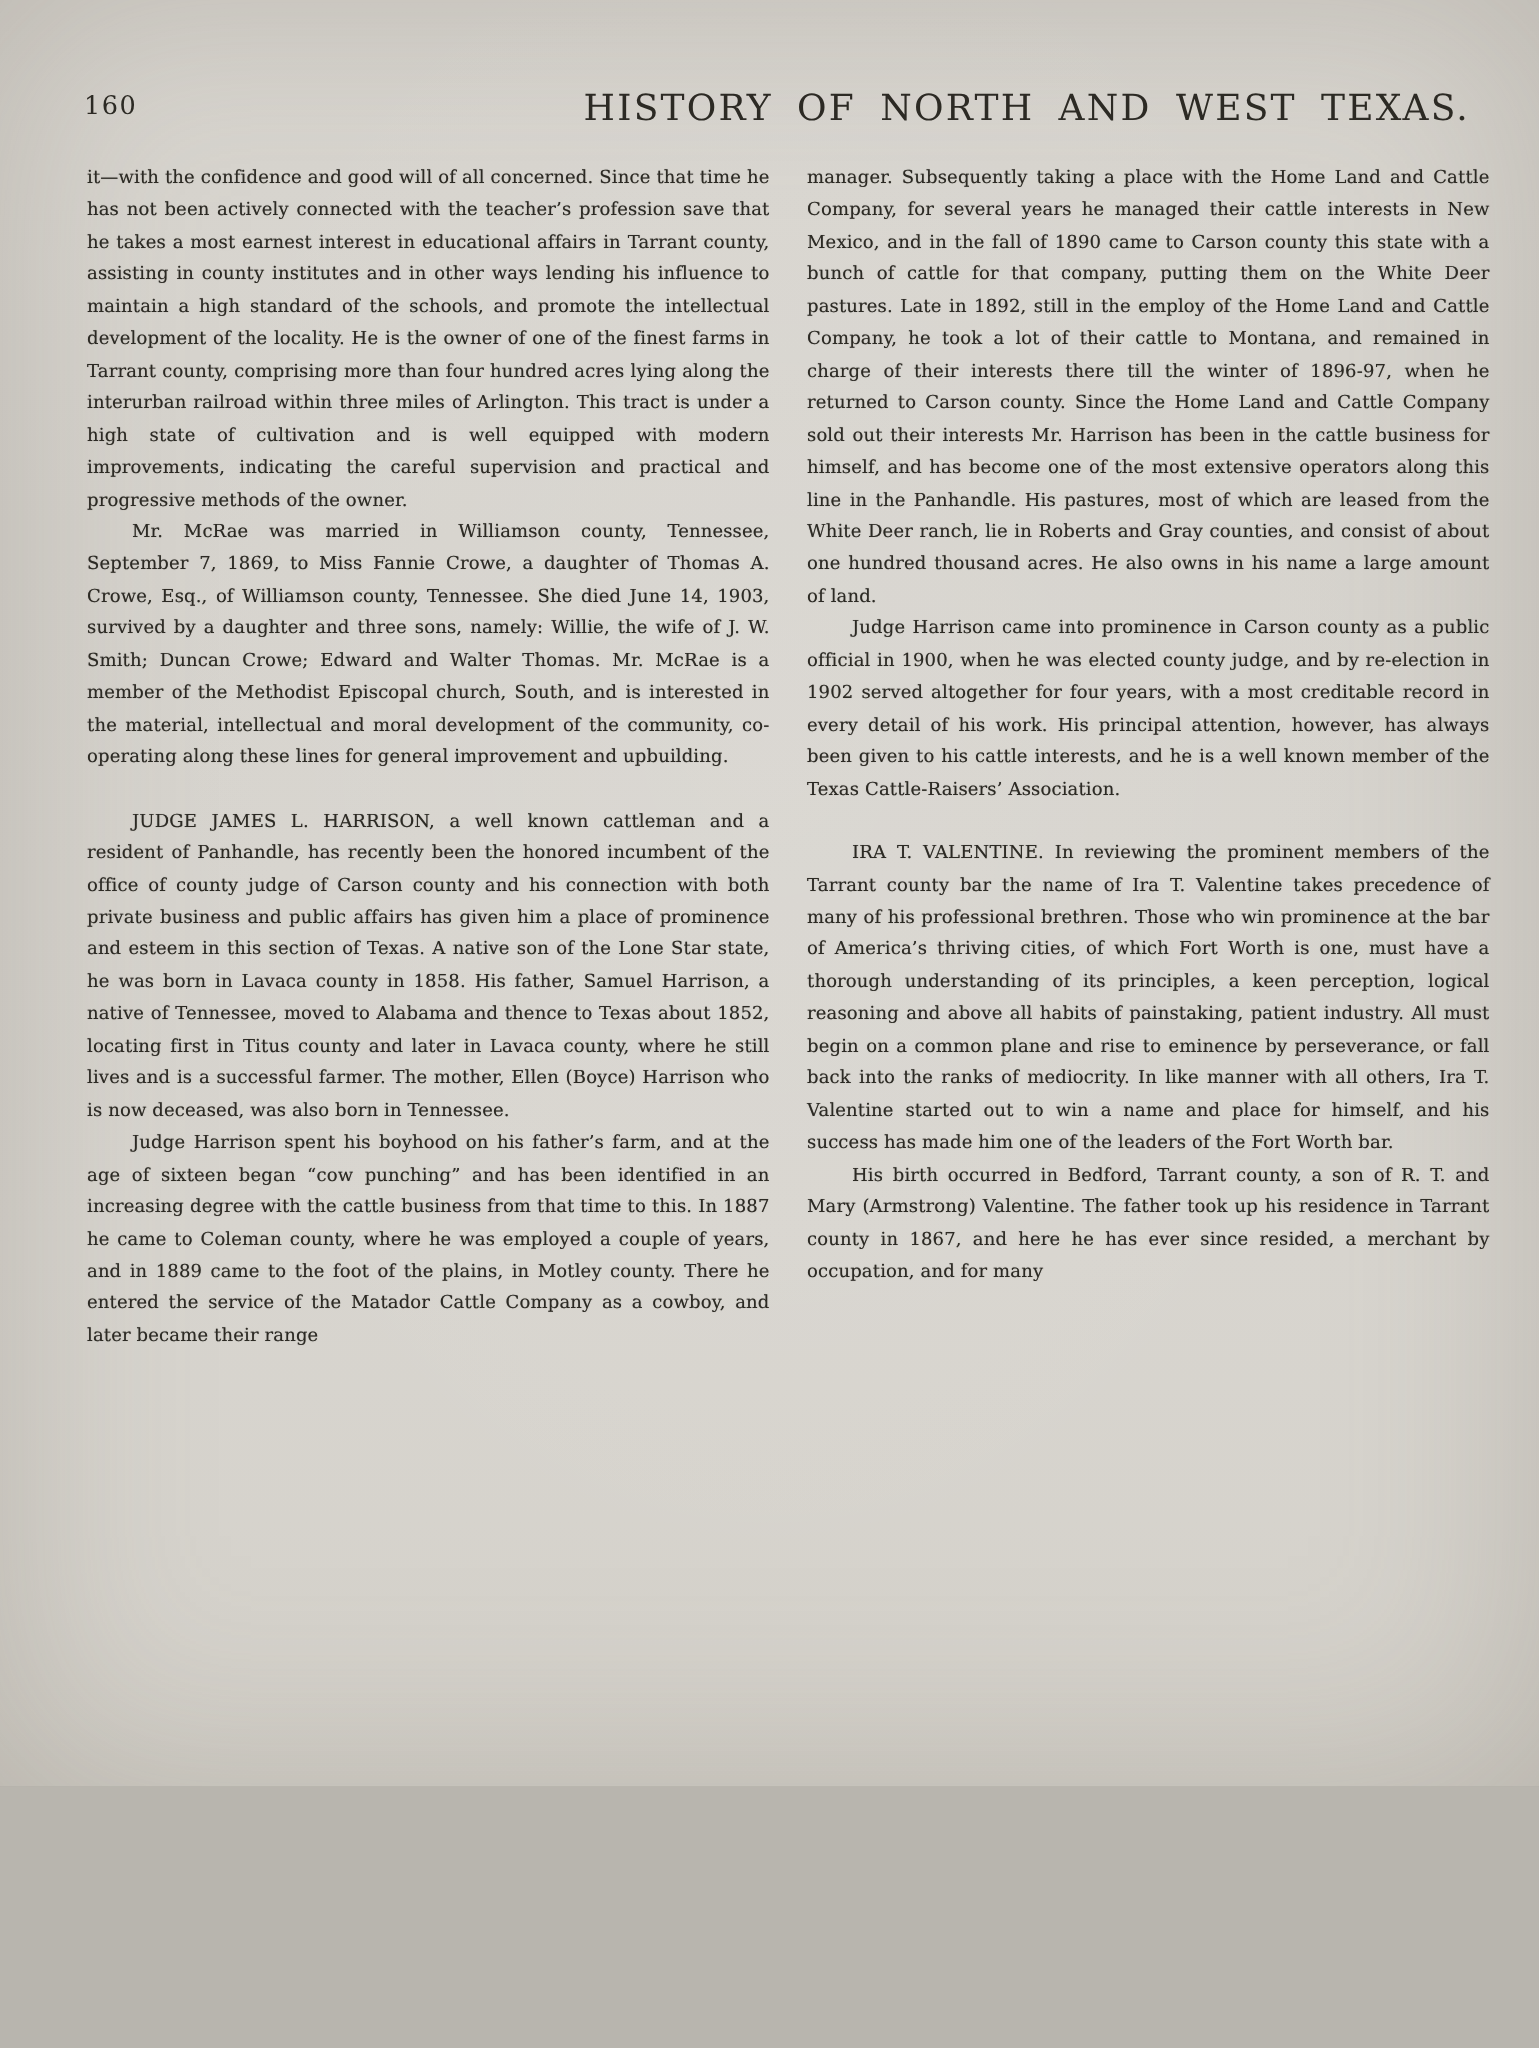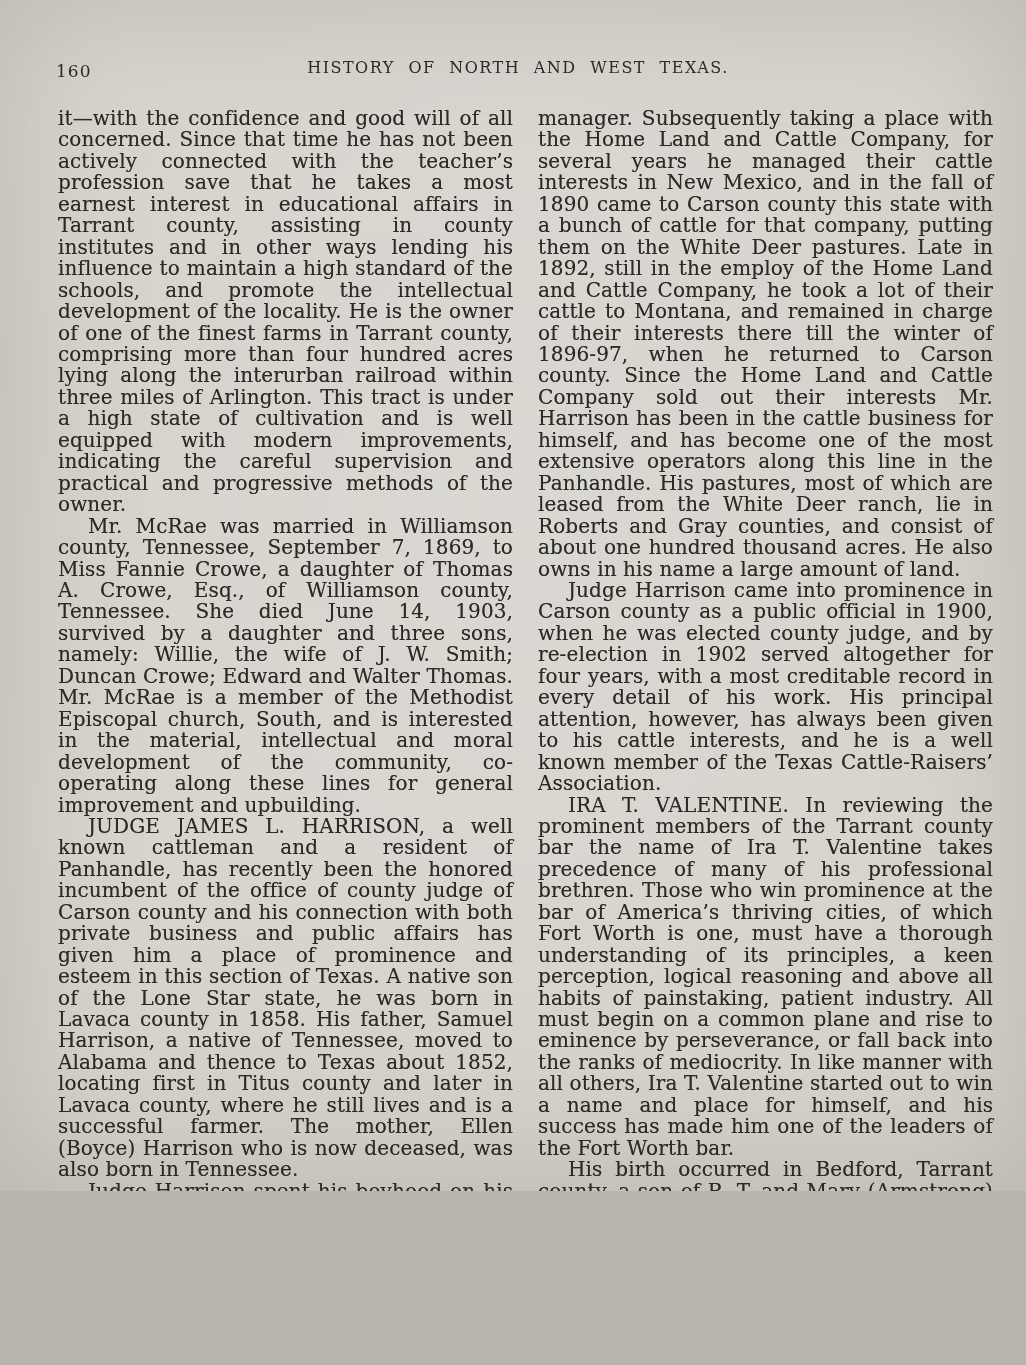--- a/index.html
+++ b/index.html
@@ -32,48 +32,49 @@
     left: 0;
     top: 3px;
     font-size: 17px;
     letter-spacing: 1px;
   }
   .header-title {
     position: absolute;
     left: 0;
     right: 0;
     top: 0;
-    text-align: center;
-    font-size: 16px;
+    text-align: right;
+    font-size: 24px;
     letter-spacing: 1.5px;
     word-spacing: 7px;
     white-space: nowrap;
   }
   .columns {
     position: absolute;
     top: 108px;
     left: 58px;
     display: flex;
     gap: 25px;
   }
   .col {
     width: 455px;
   }
   .col p {
     margin: 0;
     text-align: justify;
-    font-size: 20px;
+    font-size: 12px;
     line-height: 21.45px;
     letter-spacing: 0.1px;
     text-shadow: 0 0 0.5px rgba(44,42,36,0.55);
   }
   .col p.indent {
     text-indent: 30px;
   }
   .col p.section {
+    margin-top: 21px;
     text-indent: 30px;
   }
 </style>
 </head>
 <body>
 
 <div class="page">
 
   <div class="running-header">
     <span class="page-number">160</span>

